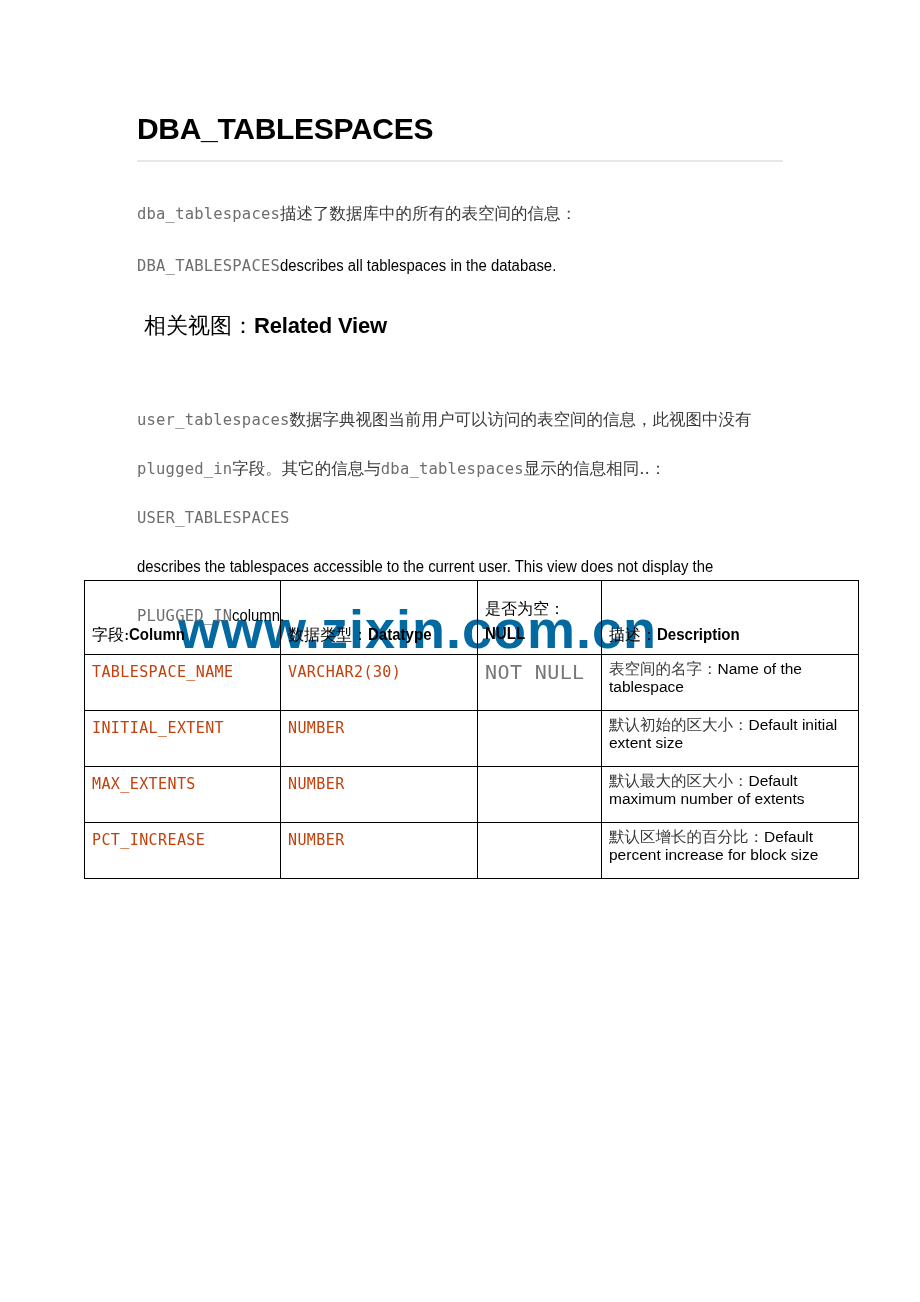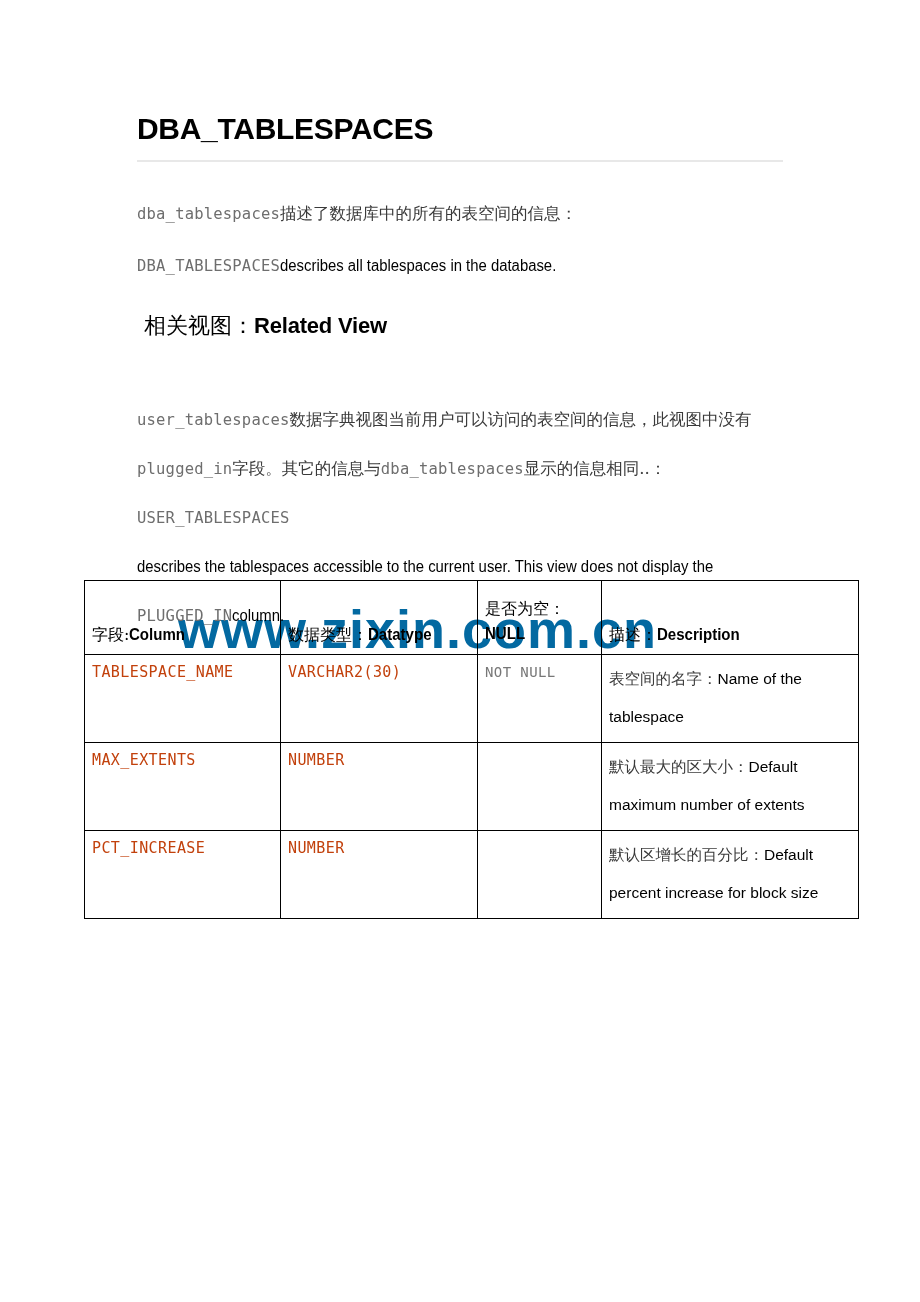--- a/index.html
+++ b/index.html
@@ -177,28 +177,28 @@
   .cell-code {
     font-family: "DejaVu Sans Mono", "Liberation Mono", monospace;
     font-size: 15px;
     color: #c2410c;
     letter-spacing: 0.4px;
     line-height: 25px;
     white-space: nowrap;
   }
   .cell-null {
     font-family: "DejaVu Sans Mono", "Liberation Mono", monospace;
-    font-size: 14px;
+    font-size: 20px;
     color: #777777;
     letter-spacing: 0.4px;
     line-height: 25px;
     white-space: nowrap;
   }
   .cell-desc {
-    line-height: 38px;
+    line-height: 18px;
     font-size: 15.5px;
   }
   .cell-desc .d-cn {
     font-family: "DejaVu Serif", "Liberation Serif", serif;
     font-size: 15.5px;
     color: #3a3a3a;
   }
   .cell-desc .d-en {
     font-family: "Liberation Sans", sans-serif;
     font-size: 15.5px;
@@ -262,20 +262,26 @@
         </tr>
       </thead>
       <tbody>
         <tr>
           <td class="cell-code">TABLESPACE_NAME</td>
           <td class="cell-code">VARCHAR2(30)</td>
           <td class="cell-null">NOT NULL</td>
           <td class="cell-desc"><span class="d-cn">表空间的名字：</span><span class="d-en">Name of the tablespace</span></td>
         </tr>
         <tr>
+          <td class="cell-code">INITIAL_EXTENT</td>
+          <td class="cell-code">NUMBER</td>
+          <td class="cell-null"></td>
+          <td class="cell-desc"><span class="d-cn">默认初始的区大小：</span><span class="d-en">Default initial extent size</span></td>
+        </tr>
+        <tr>
           <td class="cell-code">MAX_EXTENTS</td>
           <td class="cell-code">NUMBER</td>
           <td class="cell-null"></td>
           <td class="cell-desc"><span class="d-cn">默认最大的区大小：</span><span class="d-en">Default maximum number of extents</span></td>
         </tr>
         <tr>
           <td class="cell-code">PCT_INCREASE</td>
           <td class="cell-code">NUMBER</td>
           <td class="cell-null"></td>
           <td class="cell-desc"><span class="d-cn">默认区增长的百分比：</span><span class="d-en">Default percent increase for block size</span></td>

